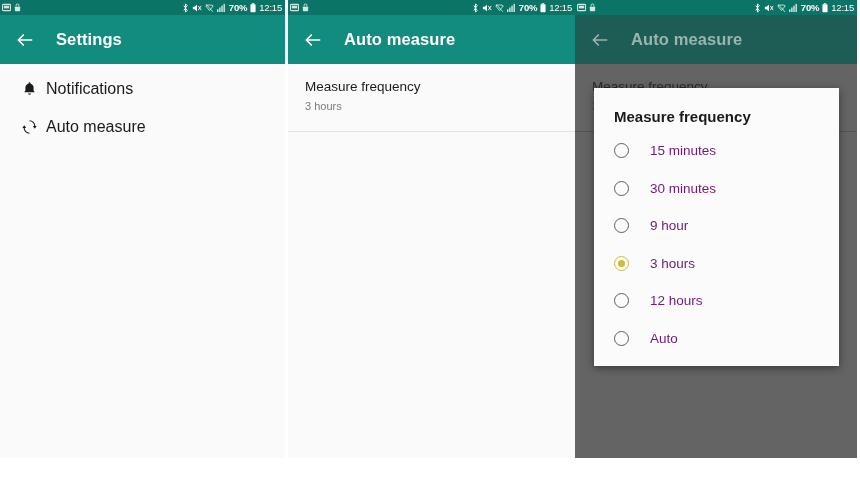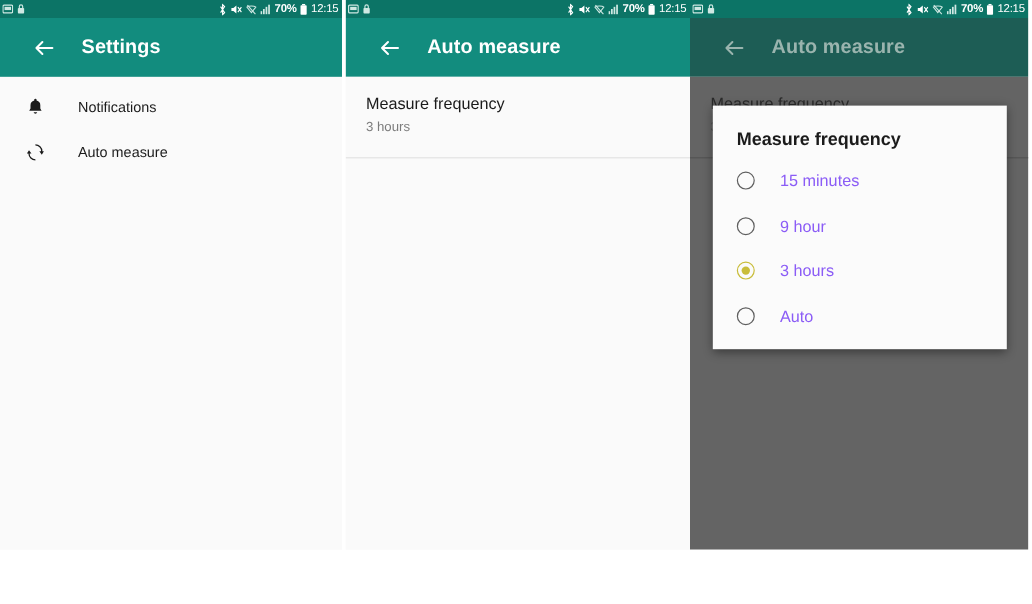--- a/index.html
+++ b/index.html
@@ -25,36 +25,36 @@
   }
   .sb-left { display:flex; align-items:center; gap:3px; }
   .sb-right { display:flex; align-items:center; gap:3px; }
   .sb-icon { display:inline-flex; align-items:center; }
   .sb-time { font-size:9.5px; font-weight:normal; letter-spacing:-0.2px; }
   .sb-batt { font-size:9.5px; font-weight:bold; letter-spacing:-0.2px; }
 
   
   .appbar {
     height:49px; background:#128c7e;
-    display:flex; align-items:center; padding-left:24px;
+    display:flex; align-items:center; padding-left:12px;
   }
   .appbar .back { width:26px; height:26px; display:flex; align-items:center; justify-content:center; cursor:pointer; }
   .appbar .title {
     color:#ffffff; font-size:16.5px; font-weight:bold;
     margin-left:18px; letter-spacing:0.1px;
   }
 
   
   .content { background:#fafafa; height:439px; position:relative; }
 
   .settings-item {
     display:flex; align-items:center; height:38px; padding-left:19px; cursor:pointer;
   }
   .settings-item .si-icon { width:20px; height:20px; display:flex; align-items:center; justify-content:center; }
-  .settings-item .si-label { margin-left:26px; font-size:12px; color:#1b1b1b; }
+  .settings-item .si-label { margin-left:7px; font-size:16px; color:#1b1b1b; }
 
   .pref-row { padding:14px 0 12px 17px; cursor:pointer; }
   .pref-title { font-size:13.5px; color:#1b1b1b; line-height:1.3; }
   .pref-sub { font-size:11px; color:#7c7c7c; margin-top:4px; }
   .divider { height:1px; background:#e3e3e3; margin-top:7px; }
 
   
   .p3 .statusbar { background:#0c7466; }
   .p3 .appbar { background:#1d5d55; }
   .p3 .appbar .title { color:#9ab4ae; }
@@ -76,21 +76,21 @@
   .radio-row {
     display:flex; align-items:center; height:37.5px; padding-left:20px; cursor:pointer;
   }
   .radio {
     width:15px; height:15px; border-radius:50%;
     border:1.6px solid #5f5f5f; flex:0 0 auto;
     display:flex; align-items:center; justify-content:center;
   }
   .radio.sel { border-color:#c9bd3a; }
   .radio.sel .dot { width:7px; height:7px; border-radius:50%; background:#c9bd3a; }
-  .radio-label { margin-left:21px; font-size:13.5px; color:#8b5cf6; }
+  .radio-label { margin-left:21px; font-size:13.5px; color:#701a75; }
 </style>
 </head>
 <body>
 
 <div class="screens">
 
   <div class="panel p1">
     <div class="statusbar">
       <div class="sb-left">
         <span class="sb-icon">
@@ -318,29 +318,37 @@
 
       <div class="dialog">
         <div class="dialog-title">Measure frequency</div>
 
         <div class="radio-row">
           <span class="radio"></span>
           <span class="radio-label">15 minutes</span>
         </div>
         <div class="radio-row">
           <span class="radio"></span>
+          <span class="radio-label">30 minutes</span>
+        </div>
+        <div class="radio-row">
+          <span class="radio"></span>
           <span class="radio-label">9 hour</span>
         </div>
         <div class="radio-row">
           <span class="radio sel">
               <span class="dot"></span>
             </span>
           <span class="radio-label">3 hours</span>
         </div>
         <div class="radio-row">
           <span class="radio"></span>
+          <span class="radio-label">12 hours</span>
+        </div>
+        <div class="radio-row">
+          <span class="radio"></span>
           <span class="radio-label">Auto</span>
         </div>
       </div>
     </div>
   </div>
 
 </div>
 
 </body></html>

